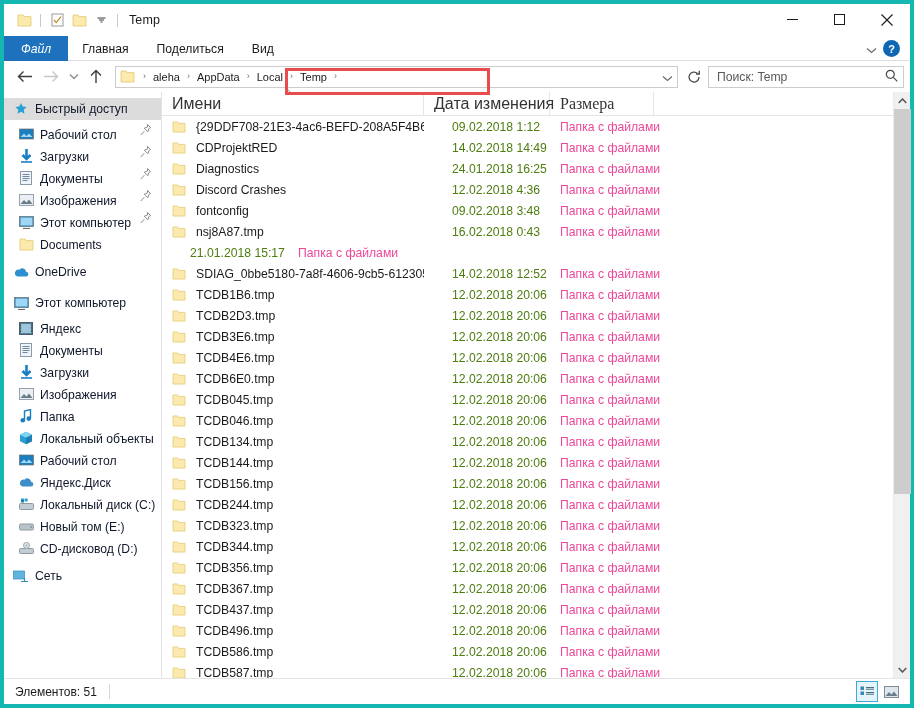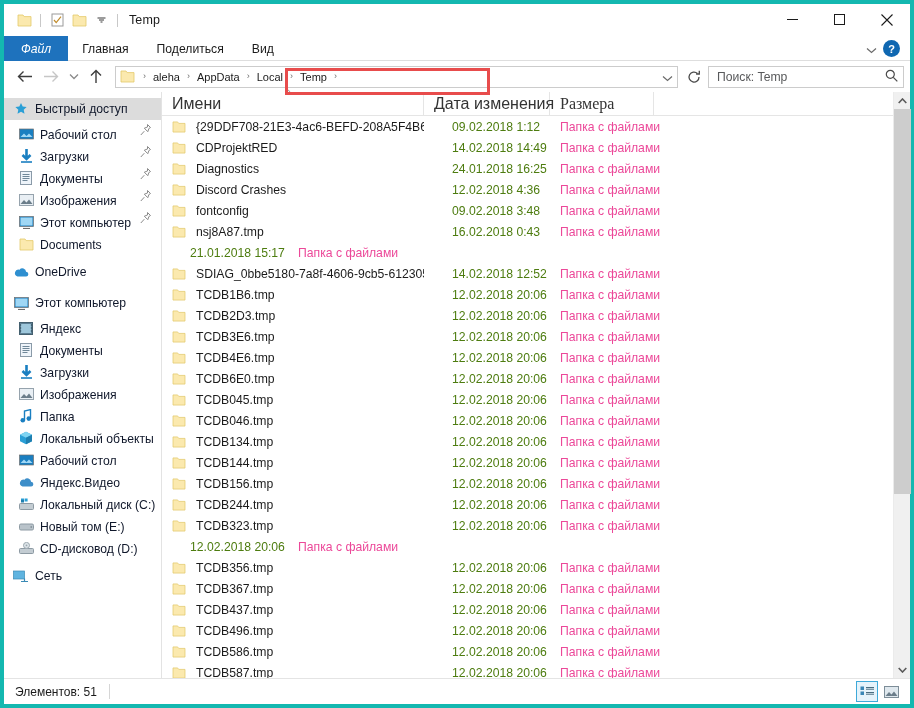--- a/index.html
+++ b/index.html
@@ -508,21 +508,21 @@
         </span>
         <span class="lbl">Рабочий стол</span>
       </div>
 
       <div class="nav-item lvl2">
         <span class="ico">
           <svg width="16" height="11" viewBox="0 0 16 11">
               <path d="M4.5 9.5h8.3a2.4 2.4 0 0 0 .3-4.8 3.7 3.7 0 0 0-6.6-2A3 3 0 0 0 4.5 9.5z" fill="#3d8ec9"></path>
             </svg>
         </span>
-        <span class="lbl">Яндекс.Видео</span>
+        <span class="lbl">Яндекс.Диск</span>
       </div>
 
       <div class="nav-item lvl2">
         <span class="ico">
           <svg width="15" height="12" viewBox="0 0 15 12">
               <rect x="0.5" y="5.5" width="14" height="6" rx="1" fill="#c3ccd2" stroke="#8d9aa3"></rect>
               <rect x="2" y="0.5" width="3" height="3" fill="#2a9fd6"></rect>
               <rect x="5.6" y="0.5" width="3" height="3" fill="#2a9fd6"></rect>
               <rect x="2" y="1.9" width="3" height="2.6" fill="#1e7fb0"></rect>
             </svg>
@@ -824,20 +824,28 @@
                   <path d="M1 1h5l1.2 1.6H14V12H1z" fill="#fbe9ae" stroke="#e3c96a" stroke-width=".8"></path>
                 </svg>
               </span>
               <span>TCDB323.tmp</span>
             </div>
             <div class="cell cell-date">12.02.2018 20:06</div>
             <div class="cell cell-type">Папка с файлами</div>
             <div class="cell cell-size"></div>
           </div>
           <div class="row">
+            <div class="cell cell-name">
+              <span class="fi">
+                <svg width="14" height="12" viewBox="0 0 15 13">
+                  <path d="M1 1h5l1.2 1.6H14V12H1z" fill="#fbe9ae" stroke="#e3c96a" stroke-width=".8"></path>
+                </svg>
+              </span>
+              <span>TCDB344.tmp</span>
+            </div>
             <div class="cell cell-date">12.02.2018 20:06</div>
             <div class="cell cell-type">Папка с файлами</div>
             <div class="cell cell-size"></div>
           </div>
           <div class="row">
             <div class="cell cell-name">
               <span class="fi">
                 <svg width="14" height="12" viewBox="0 0 15 13">
                   <path d="M1 1h5l1.2 1.6H14V12H1z" fill="#fbe9ae" stroke="#e3c96a" stroke-width=".8"></path>
                 </svg>

